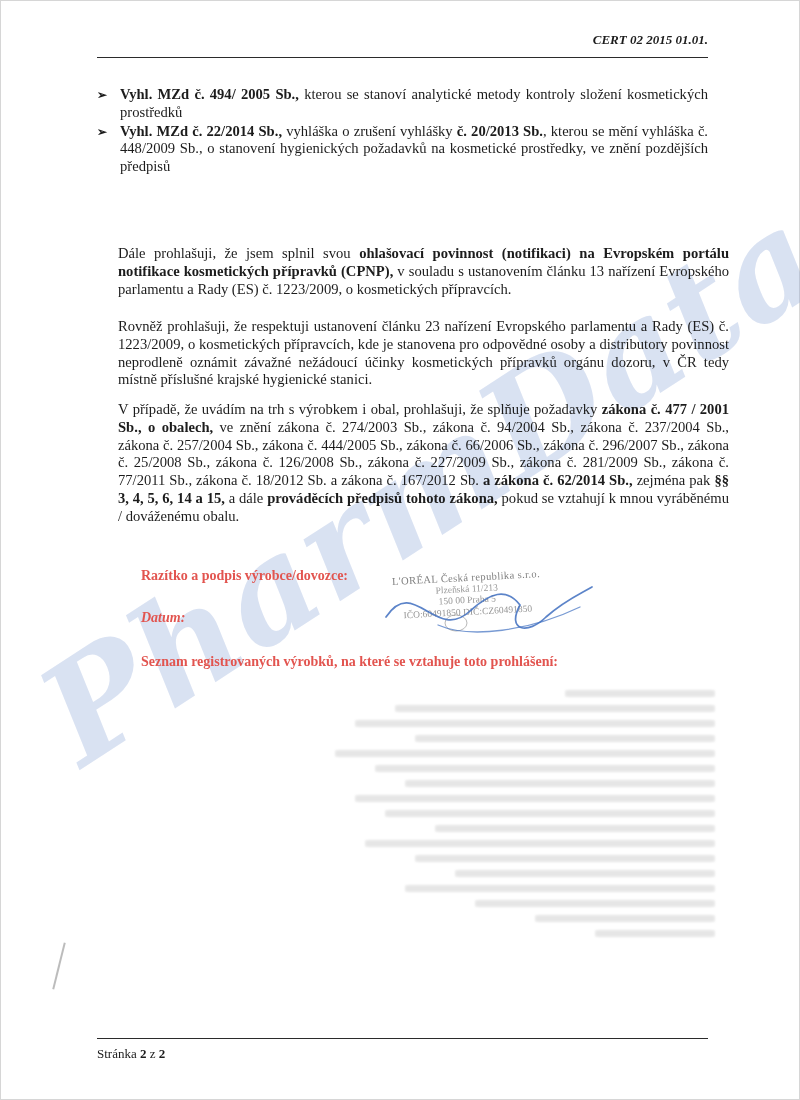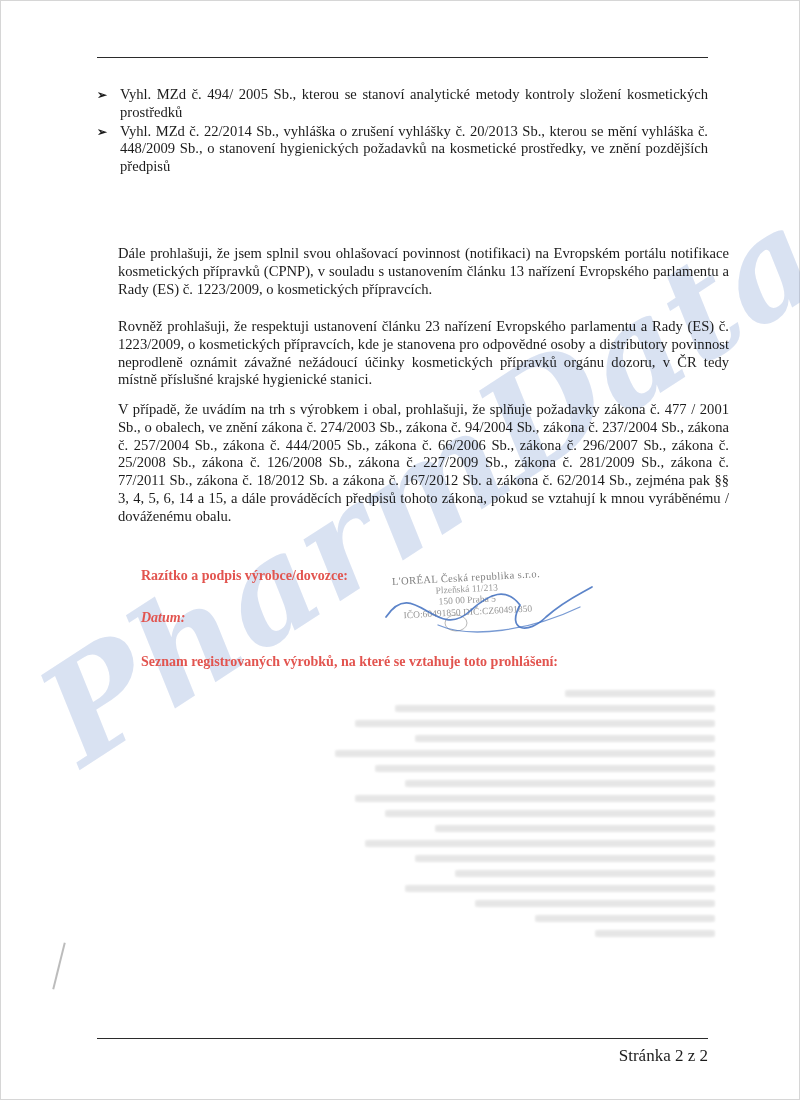--- a/index.html
+++ b/index.html
@@ -3,21 +3,21 @@
 <meta charset="utf-8">
 <style>
   * { margin:0; padding:0; box-sizing:border-box; }
   html,body { background:#ffffff; }
   .page {
     position:relative; width:800px; height:1100px; background:#ffffff;
     font-family:"Liberation Serif", serif; color:#1c1c1c; overflow:hidden;
     box-shadow: inset 0 0 0 1px #d6d6d6;
   }
   .block { position:absolute; left:97px; width:611px; }
-  .b { font-weight:normal; }
+  .b { font-weight:bold; }
 
   .header-ref { top:32px; text-align:right; font-size:13px; font-weight:bold; font-style:italic; }
   .rule { position:absolute; left:97px; width:611px; height:1px; background:#2b2b2b; z-index:2; }
   .header-rule { top:57px; }
 
   .bullets { top:86px; z-index:2; }
   .bullet { display:flex; margin-bottom:1px; }
   .bullet-marker { flex:0 0 23px; width:23px; font-size:12px; padding-top:2px; font-weight:bold; }
   .bullet-text { flex:1; text-align:justify; font-size:14.6px; line-height:17.8px; }
 
@@ -48,21 +48,21 @@
     color:var(--watermark-blue,#8fa8d8); opacity:0.33; white-space:nowrap;
     pointer-events:none;
   }
 
   .ghost { position:absolute; left:300px; top:690px; width:415px; z-index:1; opacity:0.5; filter:blur(1px); }
   .gl { height:7px; margin:0 0 8px auto; background:#cfcfcf; border-radius:2px; }
 
   .scratch { position:absolute; left:58px; top:942px; width:2px; height:48px; background:#6b6b6b; opacity:0.45; transform:rotate(14deg); z-index:1; }
 
   .footer-rule { top:1038px; }
-  .footer-text { position:absolute; left:97px; width:611px; top:1046px; text-align:right; font-size:17px; z-index:2; }
+  .footer-text { position:absolute; left:97px; width:611px; top:1046px; text-align:left; font-size:13px; z-index:2; }
 </style>
 </head>
 <body>
 
 <div class="page">
 
   <div class="watermark">PharmData</div>
 
   <div class="ghost">
     <div class="gl" style="width:150px"></div>
@@ -79,20 +79,21 @@
     <div class="gl" style="width:300px"></div>
     <div class="gl" style="width:260px"></div>
     <div class="gl" style="width:310px"></div>
     <div class="gl" style="width:240px"></div>
     <div class="gl" style="width:180px"></div>
     <div class="gl" style="width:120px"></div>
   </div>
 
   <div class="scratch"></div>
 
+  <div class="block header-ref">CERT 02 2015 01.01.</div>
   <div class="rule header-rule"></div>
 
   <div class="block bullets">
     <div class="bullet">
       <span class="bullet-marker">➢</span>
       <span class="bullet-text"><span class="b">Vyhl. MZd č. 494/ 2005 Sb.,</span><span> kterou se stanoví analytické metody kontroly složení kosmetických prostředků</span></span>
     </div>
     <div class="bullet">
       <span class="bullet-marker">➢</span>
       <span class="bullet-text"><span class="b">Vyhl. MZd č. 22/2014 Sb.,</span><span> vyhláška o zrušení vyhlášky </span><span class="b">č. 20/2013 Sb.</span><span>, kterou se mění vyhláška č. 448/2009 Sb., o stanovení hygienických požadavků na kosmetické prostředky, ve znění pozdějších předpisů</span></span>

